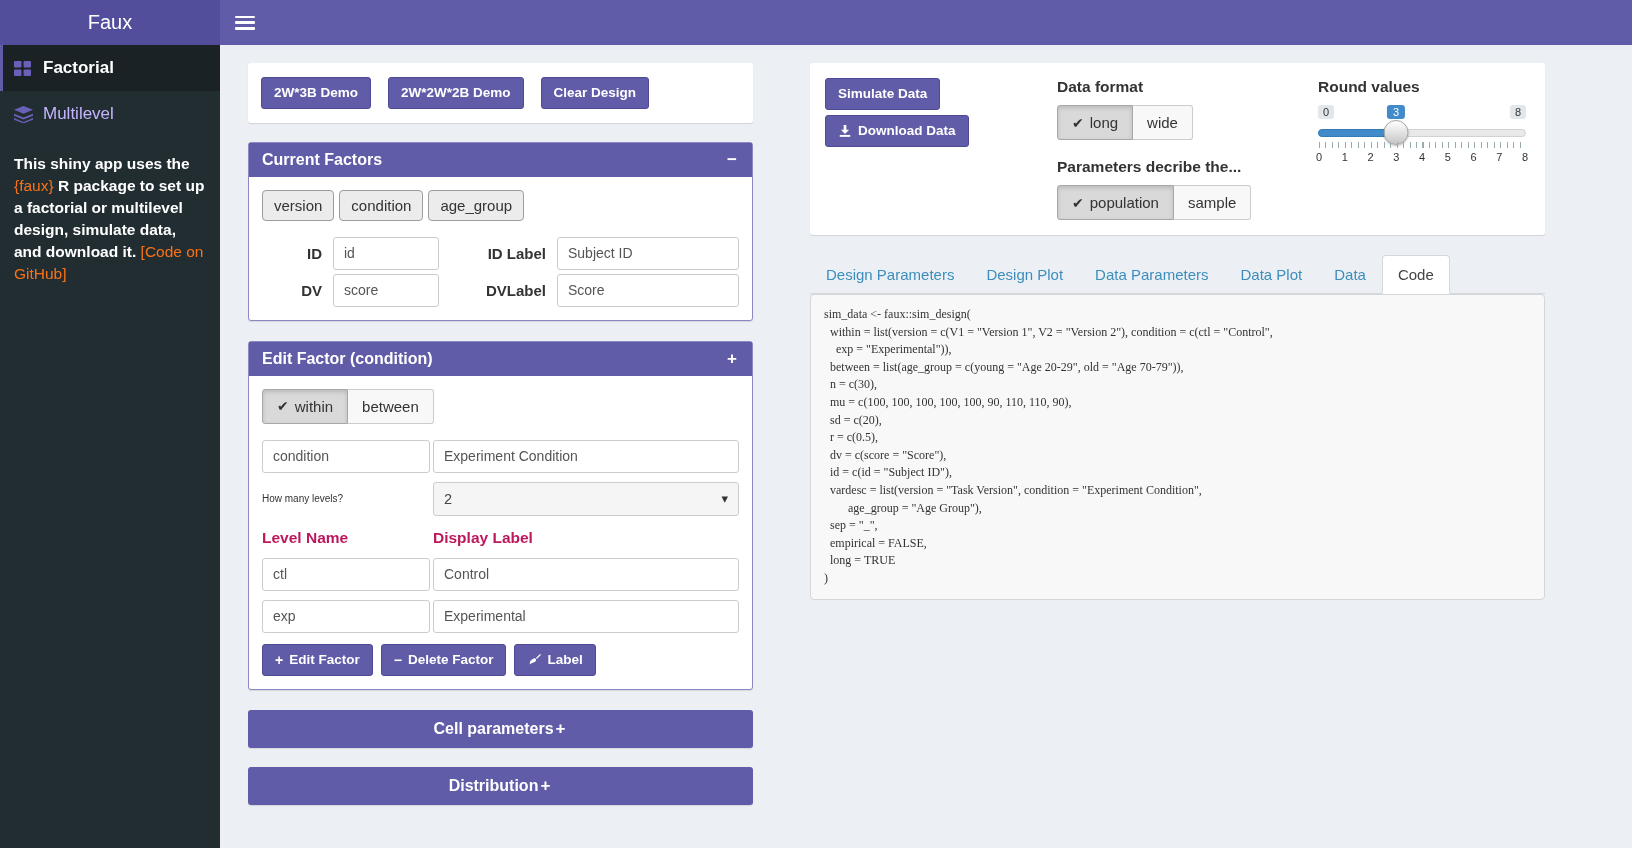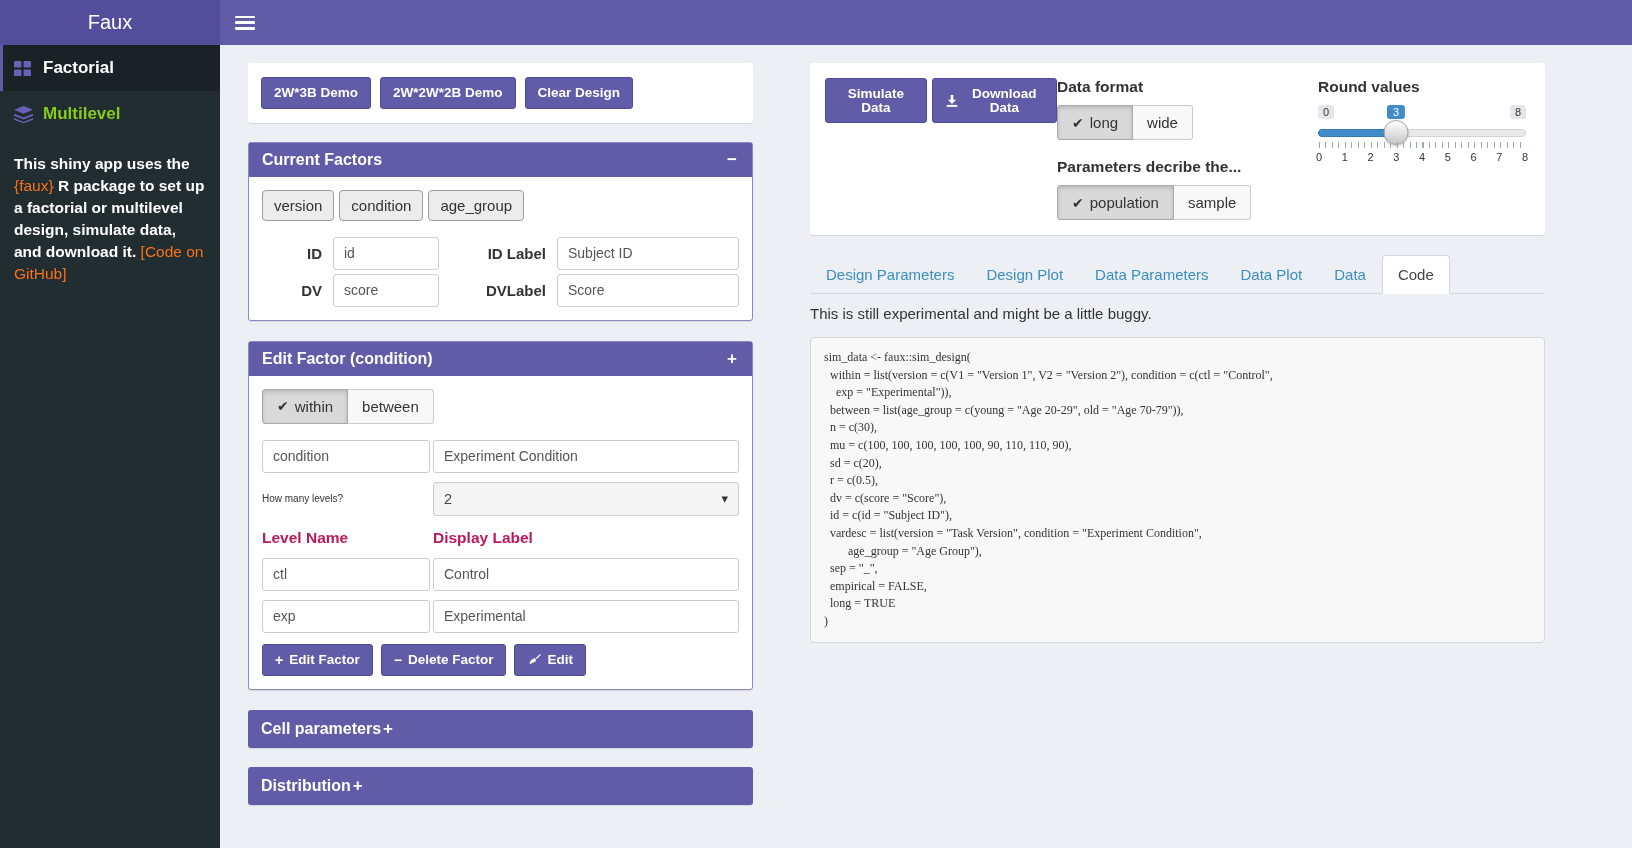--- a/index.html
+++ b/index.html
@@ -11,21 +11,21 @@
   .topbar { position:absolute; top:0; left:0; right:0; height:45px; display:flex; z-index:5; }
   .logo { width:220px; background:#534E9B; color:#fff; font-size:20px;
           display:flex; align-items:center; justify-content:center; }
   .navbar { flex:1; background:#605CA8; display:flex; align-items:center; padding-left:15px; }
   .hamburger { width:20px; height:14px; display:flex; flex-direction:column; justify-content:space-between; cursor:pointer; }
   .hamburger span { display:block; height:2.5px; background:#fff; border-radius:1px; }
 
   
   .sidebar { position:absolute; top:45px; left:0; bottom:0; width:220px; background:#222d32; }
   .menu-item { display:flex; align-items:center; gap:10px; padding:13px 14px;
-               font-size:17px; color:#84cc16; cursor:pointer;font-weight:bold; }
+               font-size:17px; color:#c4b5fd; cursor:pointer; }
   .menu-item.active { background:#1a2226; color:#fff; font-weight:bold;
                border-left:3px solid #605CA8; padding-left:11px; }
   .menu-icon { width:19px; height:17px; flex:none; display:inline-flex; }
   .sidebar-note { padding:16px 14px; color:#fff; font-weight:bold; font-size:15.5px; line-height:1.42; }
   .sidebar-note a { color:#f97316; font-weight:normal; text-decoration:none; cursor:pointer; }
 
   
   .content { position:absolute; left:220px; top:45px; right:0; bottom:0;
              padding:18px 0 0 28px; display:flex; gap:42px; overflow:hidden; }
   .col-left  { width:505px; flex:none; }
@@ -40,56 +40,56 @@
   .input { width:100%; border:1px solid #ccc; border-radius:3px; padding:7px 10px;
            font-size:14px; color:#555; font-family:inherit; background:#fff; height:33px; }
   .box { border:1px solid #8d88c4; border-radius:3px; background:#fff;
          margin-bottom:20px; box-shadow:0 1px 1px rgba(0,0,0,0.1); }
   .box-header { background:#605CA8; color:#fff; font-weight:bold; font-size:16px;
                 padding:8px 13px; display:flex; align-items:center; justify-content:space-between; }
   .collapse-btn { color:#fff; background:none; border:none; font-size:17px; font-weight:bold;
                   cursor:pointer; line-height:14px; padding:0 2px; font-family:inherit; }
   .box-body { padding:13px; }
   .collapsed-bar { background:#605CA8; border-radius:3px; color:#fff; font-weight:bold; font-size:16px;
-                   padding:10px 13px; display:flex; justify-content:flex-start; align-items:center;
+                   padding:10px 13px; display:flex; justify-content:center; align-items:center;
                    margin-bottom:19px; box-shadow:0 1px 1px rgba(0,0,0,0.1); cursor:pointer; }
 
   
   .btn-toggle-group { display:inline-flex; }
   .btn-toggle { background:#f8f8f8; border:1px solid #ccc; padding:8px 14px; font-size:15px;
                 color:#333; font-family:inherit; cursor:pointer; display:inline-flex; align-items:center; }
   .btn-toggle + .btn-toggle { border-left:0; }
   .btn-toggle:first-child { border-radius:3px 0 0 3px; }
   .btn-toggle:last-child  { border-radius:0 3px 3px 0; }
   .btn-toggle.checked { background:#d9d9d9; border-color:#a8a8a8; box-shadow:inset 0 2px 4px rgba(0,0,0,0.15); }
   .check { margin-right:6px; font-size:14px; }
 
   
-  .demo-card { padding:14px 13px; margin-bottom:19px; display:flex; gap:9px; }
+  .demo-card { padding:14px 13px; margin-bottom:19px; display:flex; gap:17px; }
 
   .tags { display:flex; gap:5px; margin-bottom:16px; }
   .tag { background:#ececec; border:1px solid #9d9d9d; border-radius:4px; padding:6px 11px;
          font-size:15px; color:#333; cursor:pointer; font-family:inherit; }
 
   .cf-grid { display:grid; grid-template-columns:60px 106px 96px 1fr;
              column-gap:11px; row-gap:4px; align-items:center; }
   .cf-label { text-align:right; font-weight:bold; font-size:15px; color:#333; }
 
   .ef-toggle-row { margin-bottom:16px; }
   .ef-grid { display:grid; grid-template-columns:168px 1fr; gap:9px 3px; align-items:center; }
   .q-label { font-size:10px; color:#333; }
   .select { position:relative; background:#f5f5f5; border:1px solid #ccc; border-radius:3px;
             height:34px; padding:8px 26px 7px 10px; font-size:14.5px; color:#444; cursor:pointer; }
   .select .caret { position:absolute; right:10px; top:8px; font-size:13px; color:#333; }
   .level-head { color:#be185d; font-weight:bold; font-size:15.5px; padding:4px 0 2px; }
   .actions { display:flex; gap:8px; margin-top:11px; }
 
   
   .sim-card { margin-bottom:16px; padding:15px; display:flex; }
-  .sim-buttons { width:232px; display:flex; flex-direction:row; align-items:flex-start; gap:5px; }
+  .sim-buttons { width:232px; display:flex; flex-direction:column; align-items:flex-start; gap:5px; }
   .dl-icon { width:14px; height:14px; display:inline-flex; }
   .fmt-section { width:248px; }
   .fmt-label { font-weight:bold; font-size:15.5px; margin-bottom:9px; }
   .fmt-gap { height:18px; }
   .slider-section { margin-left:auto; width:212px; padding-right:4px; }
 
   .irs { position:relative; height:64px; margin-top:6px; }
   .irs-min,.irs-max { position:absolute; top:0; font-size:11px; color:#333;
                       background:#e3e6ea; border-radius:3px; padding:1px 5px; }
   .irs-min { left:0; } .irs-max { right:0; }
@@ -242,21 +242,21 @@
               <span class="bicon">−</span>
               <span>Delete Factor</span>
             </button>
             <button class="btn">
               <span class="dl-icon">
                 <svg width="14" height="14" viewBox="0 0 16 16" fill="#fff">
                   <path d="M10.2 5.8 L15 1 L16 2 L11.2 6.8 Z"></path>
                   <path d="M9.6 6.4 C 10.8 7.6, 10.6 9.4, 8.8 10.4 C 6.8 11.5, 5 11.4, 3.2 13 C 3 10.4, 3.8 8.4, 5.8 7.4 C 7.2 6.7, 8.6 5.6, 9.6 6.4 Z"></path>
                 </svg>
               </span>
-              <span>Edit</span>
+              <span>Label</span>
             </button>
           </div>
         </div>
       </div>
 
       <div class="collapsed-bar">
         <span>Cell parameters</span>
         <button class="collapse-btn">+</button>
       </div>
 
@@ -333,21 +333,20 @@
 
       <div class="tabs">
         <div class="tab">Design Parameters</div>
         <div class="tab">Design Plot</div>
         <div class="tab">Data Parameters</div>
         <div class="tab">Data Plot</div>
         <div class="tab">Data</div>
         <div class="tab active">Code</div>
       </div>
 
-      <div class="note">This is still experimental and might be a little buggy.</div>
 
       <pre class="code">sim_data &lt;- faux::sim_design(
   within = list(version = c(V1 = "Version 1", V2 = "Version 2"), condition = c(ctl = "Control",
     exp = "Experimental")),
   between = list(age_group = c(young = "Age 20-29", old = "Age 70-79")),
   n = c(30),
   mu = c(100, 100, 100, 100, 100, 90, 110, 110, 90),
   sd = c(20),
   r = c(0.5),
   dv = c(score = "Score"),

